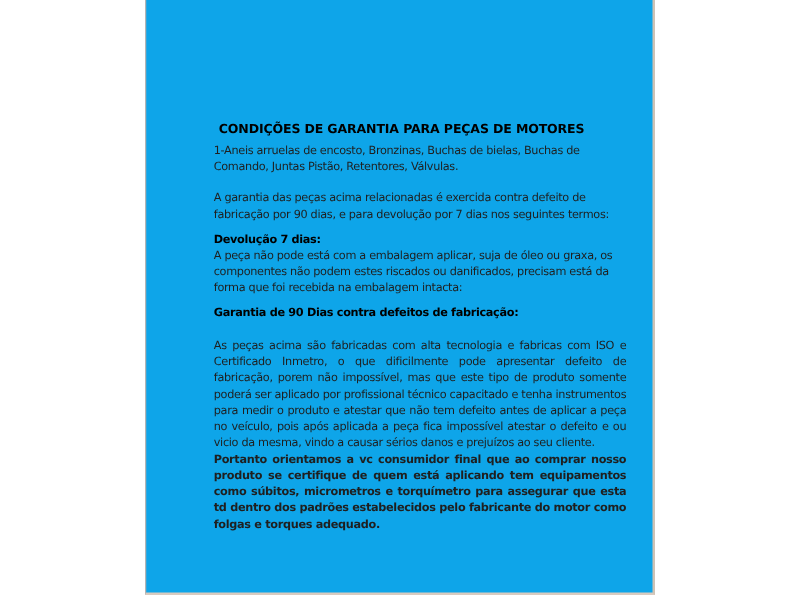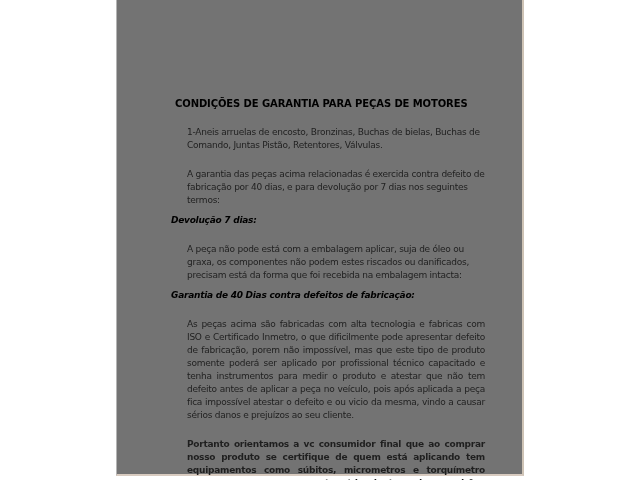--- a/index.html
+++ b/index.html
@@ -17,21 +17,21 @@
     height: 480px;
     background: #ffffff;
   }
   .page {
     position: absolute;
     left: 116px;
     top: 0;
     width: 408px;
     height: 476px;
     box-sizing: border-box;
-    background: #737373;
+    background: #0ea5e9;
     border-left: 1px solid #b4b4b4;
     border-right: 2px solid #cec3b5;
     border-bottom: 2px solid #d8cbc0;
   }
   .content {
     position: absolute;
     left: 54px;
     top: 97px;
     width: 330px;
     font-size: 9px;
@@ -41,54 +41,53 @@
   }
   .doc-title {
     font-size: 10px;
     line-height: 13px;
     font-weight: bold;
     color: #000000;
     letter-spacing: -0.1px;
     margin: 0 0 5px 4px;
     white-space: nowrap;
   }
-  p { margin: 16px; }
+  p { margin: 0; }
   .parts-list    { margin-bottom: 12px; }
   .warranty-sum  { margin-bottom: 7px; }
   .subhead {
     font-weight: bold;
     color: #000000;
     margin: 0;
-    font-style: italic;
   }
   .devolution-body { margin-bottom: 7px; }
   .warranty-head   { margin-bottom: 13px; }
   .justified {
     text-align: justify;
   }
   .warranty-body-2 { margin-bottom: 6px; font-weight: bold; }
 </style>
 </head>
 <body>
 
 <div class="stage">
   <div class="page">
     <div class="content">
 
       <h1 class="doc-title">CONDIÇÕES DE GARANTIA PARA PEÇAS DE MOTORES</h1>
 
       <p class="parts-list">1-Aneis arruelas de encosto, Bronzinas, Buchas de bielas, Buchas de Comando, Juntas Pistão, Retentores, Válvulas.</p>
 
-      <p class="warranty-sum">A garantia das peças acima relacionadas é exercida contra defeito de fabricação por 40 dias, e para devolução por 7 dias nos seguintes termos:</p>
+      <p class="warranty-sum">A garantia das peças acima relacionadas é exercida contra defeito de fabricação por 90 dias, e para devolução por 7 dias nos seguintes termos:</p>
 
       <p class="subhead">Devolução 7 dias:</p>
 
       <p class="devolution-body">A peça não pode está com a embalagem aplicar, suja de óleo ou graxa, os componentes não podem estes riscados ou danificados, precisam está da forma que foi recebida na embalagem intacta:</p>
 
-      <p class="subhead warranty-head">Garantia de 40 Dias contra defeitos de fabricação:</p>
+      <p class="subhead warranty-head">Garantia de 90 Dias contra defeitos de fabricação:</p>
 
       <p class="justified">As peças acima são fabricadas com alta tecnologia e fabricas com ISO e Certificado Inmetro, o que dificilmente pode apresentar defeito de fabricação, porem não impossível, mas que este tipo de produto somente poderá ser aplicado por profissional técnico capacitado e tenha instrumentos para medir o produto e atestar que não tem defeito antes de aplicar a peça no veículo, pois após aplicada a peça fica impossível atestar o defeito e ou vicio da mesma, vindo a causar sérios danos e prejuízos ao seu cliente.</p>
 
       <p class="justified warranty-body-2">Portanto orientamos a vc consumidor final que ao comprar nosso produto se certifique de quem está aplicando tem equipamentos como súbitos, micrometros e torquímetro para assegurar que esta td dentro dos padrões estabelecidos pelo fabricante do motor como folgas e torques adequado.</p>
 
 
     </div>
   </div>
 </div>
 

